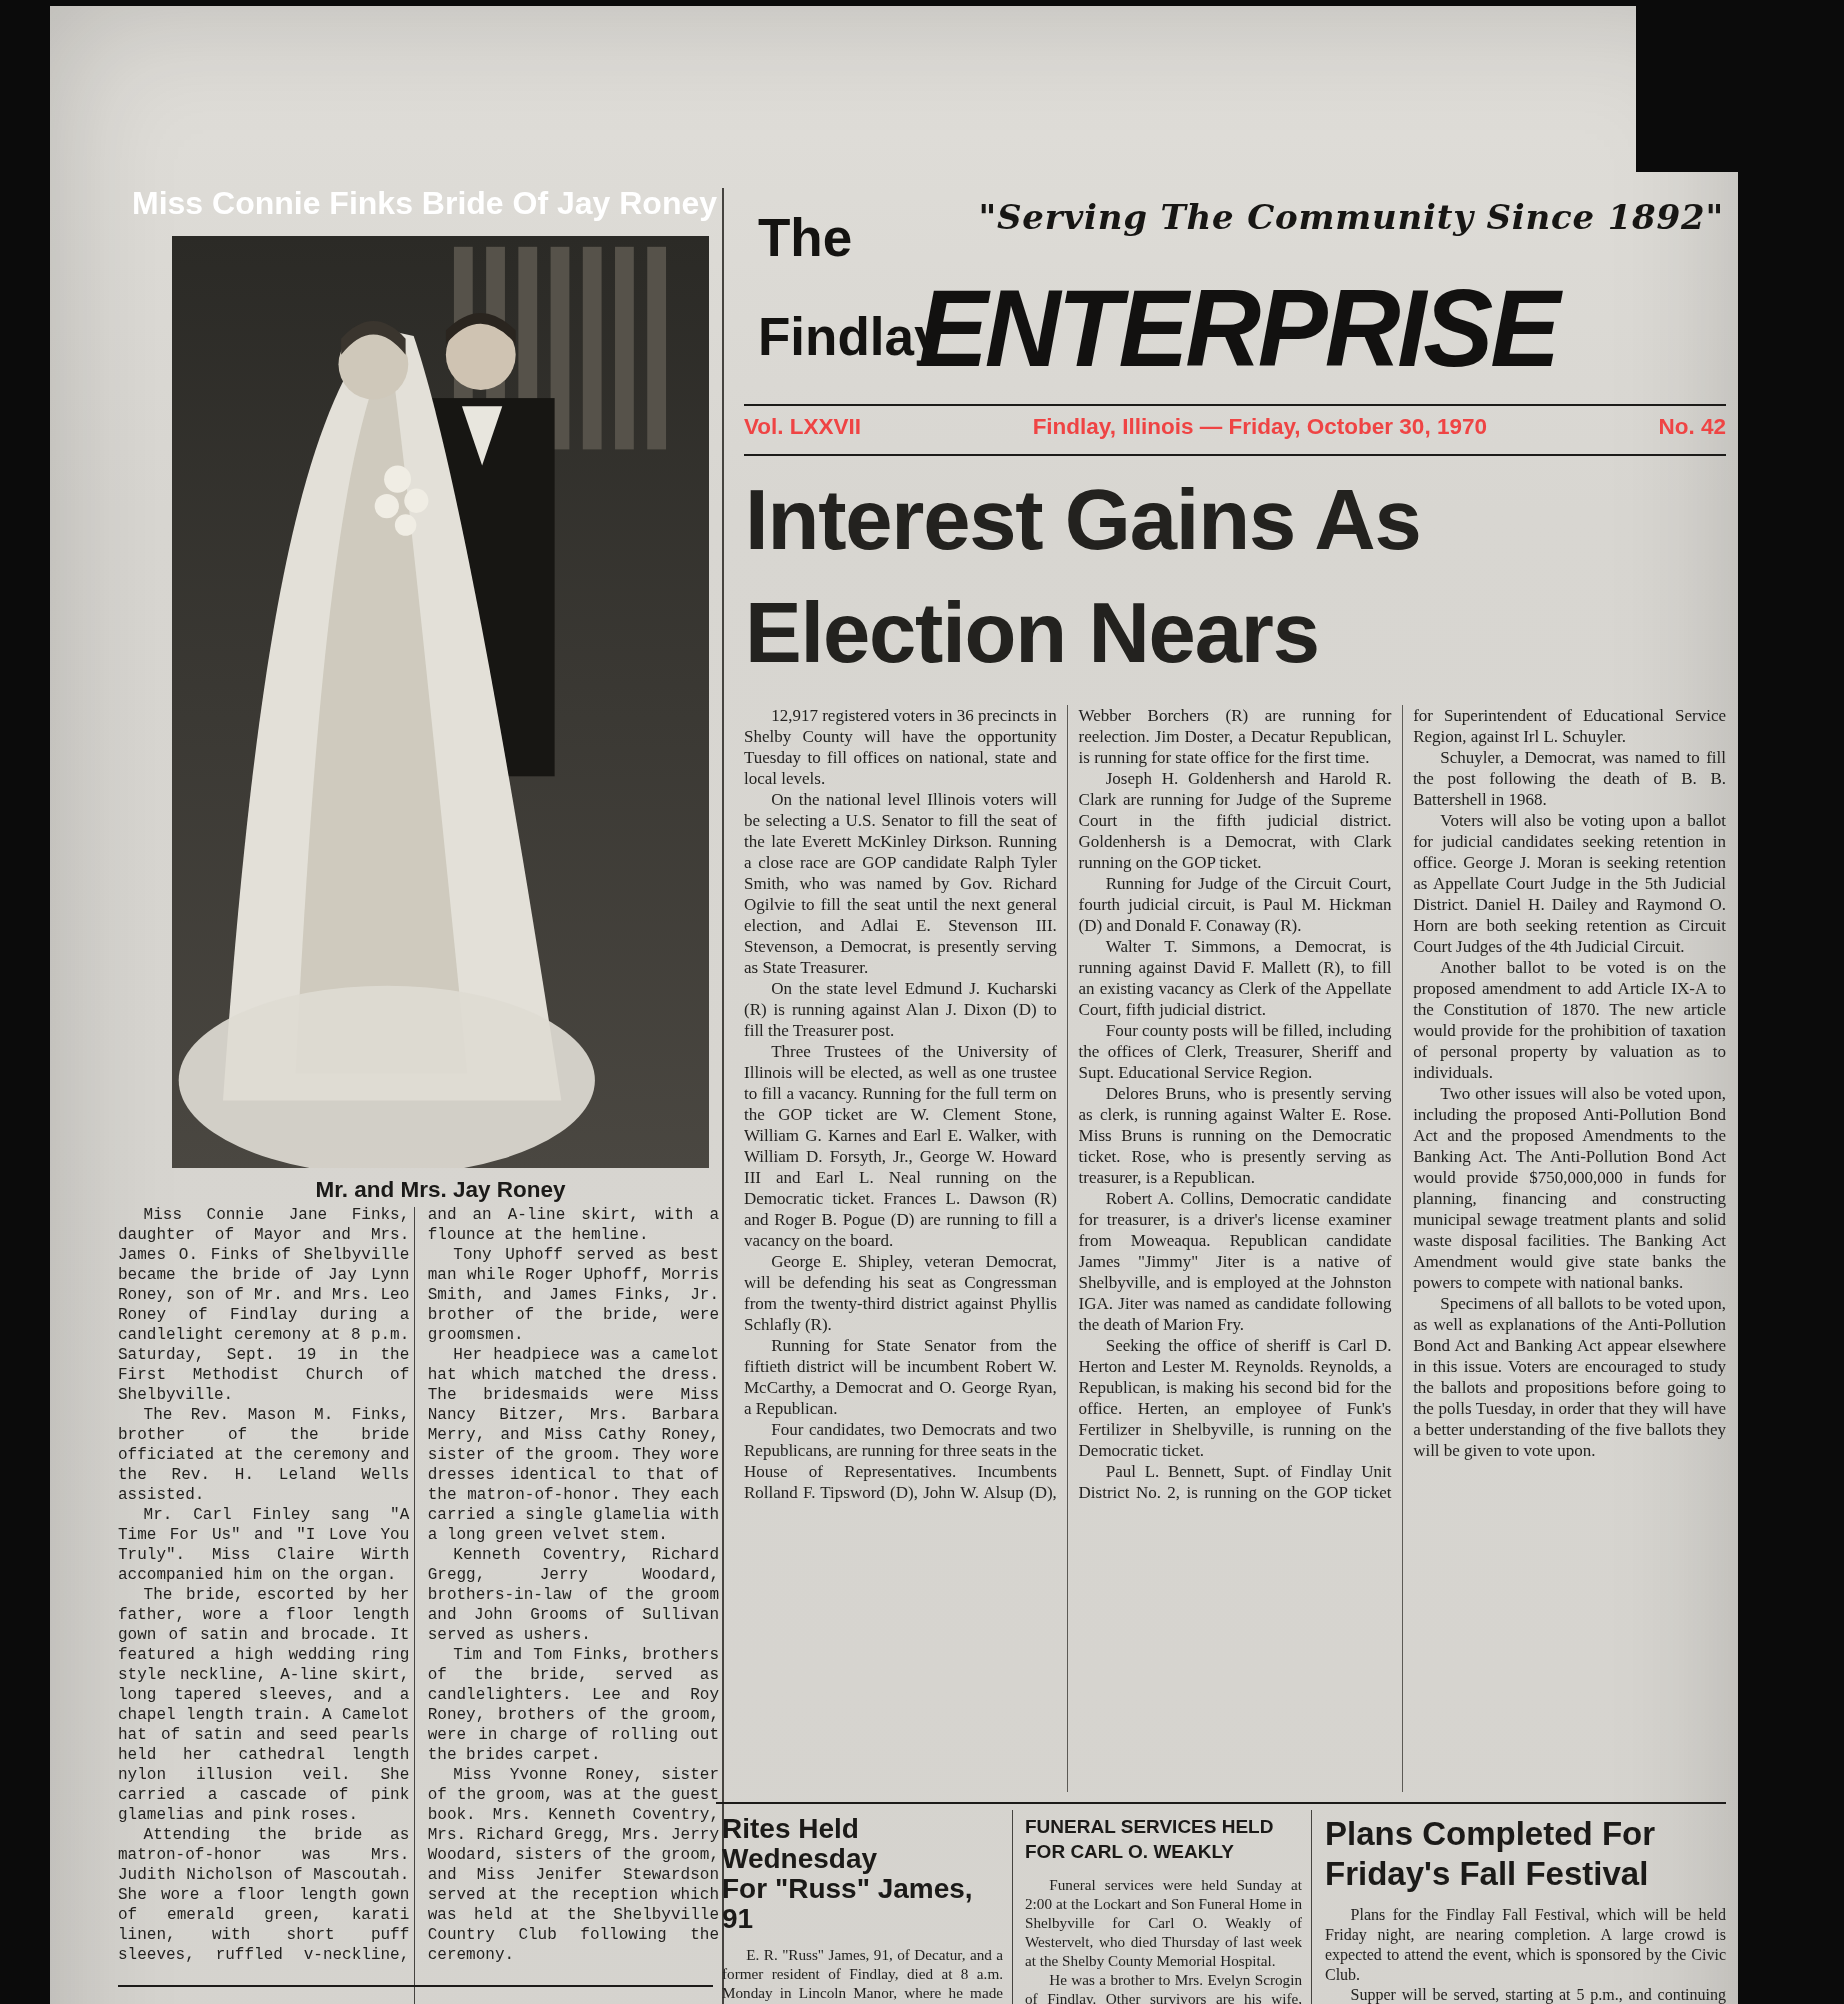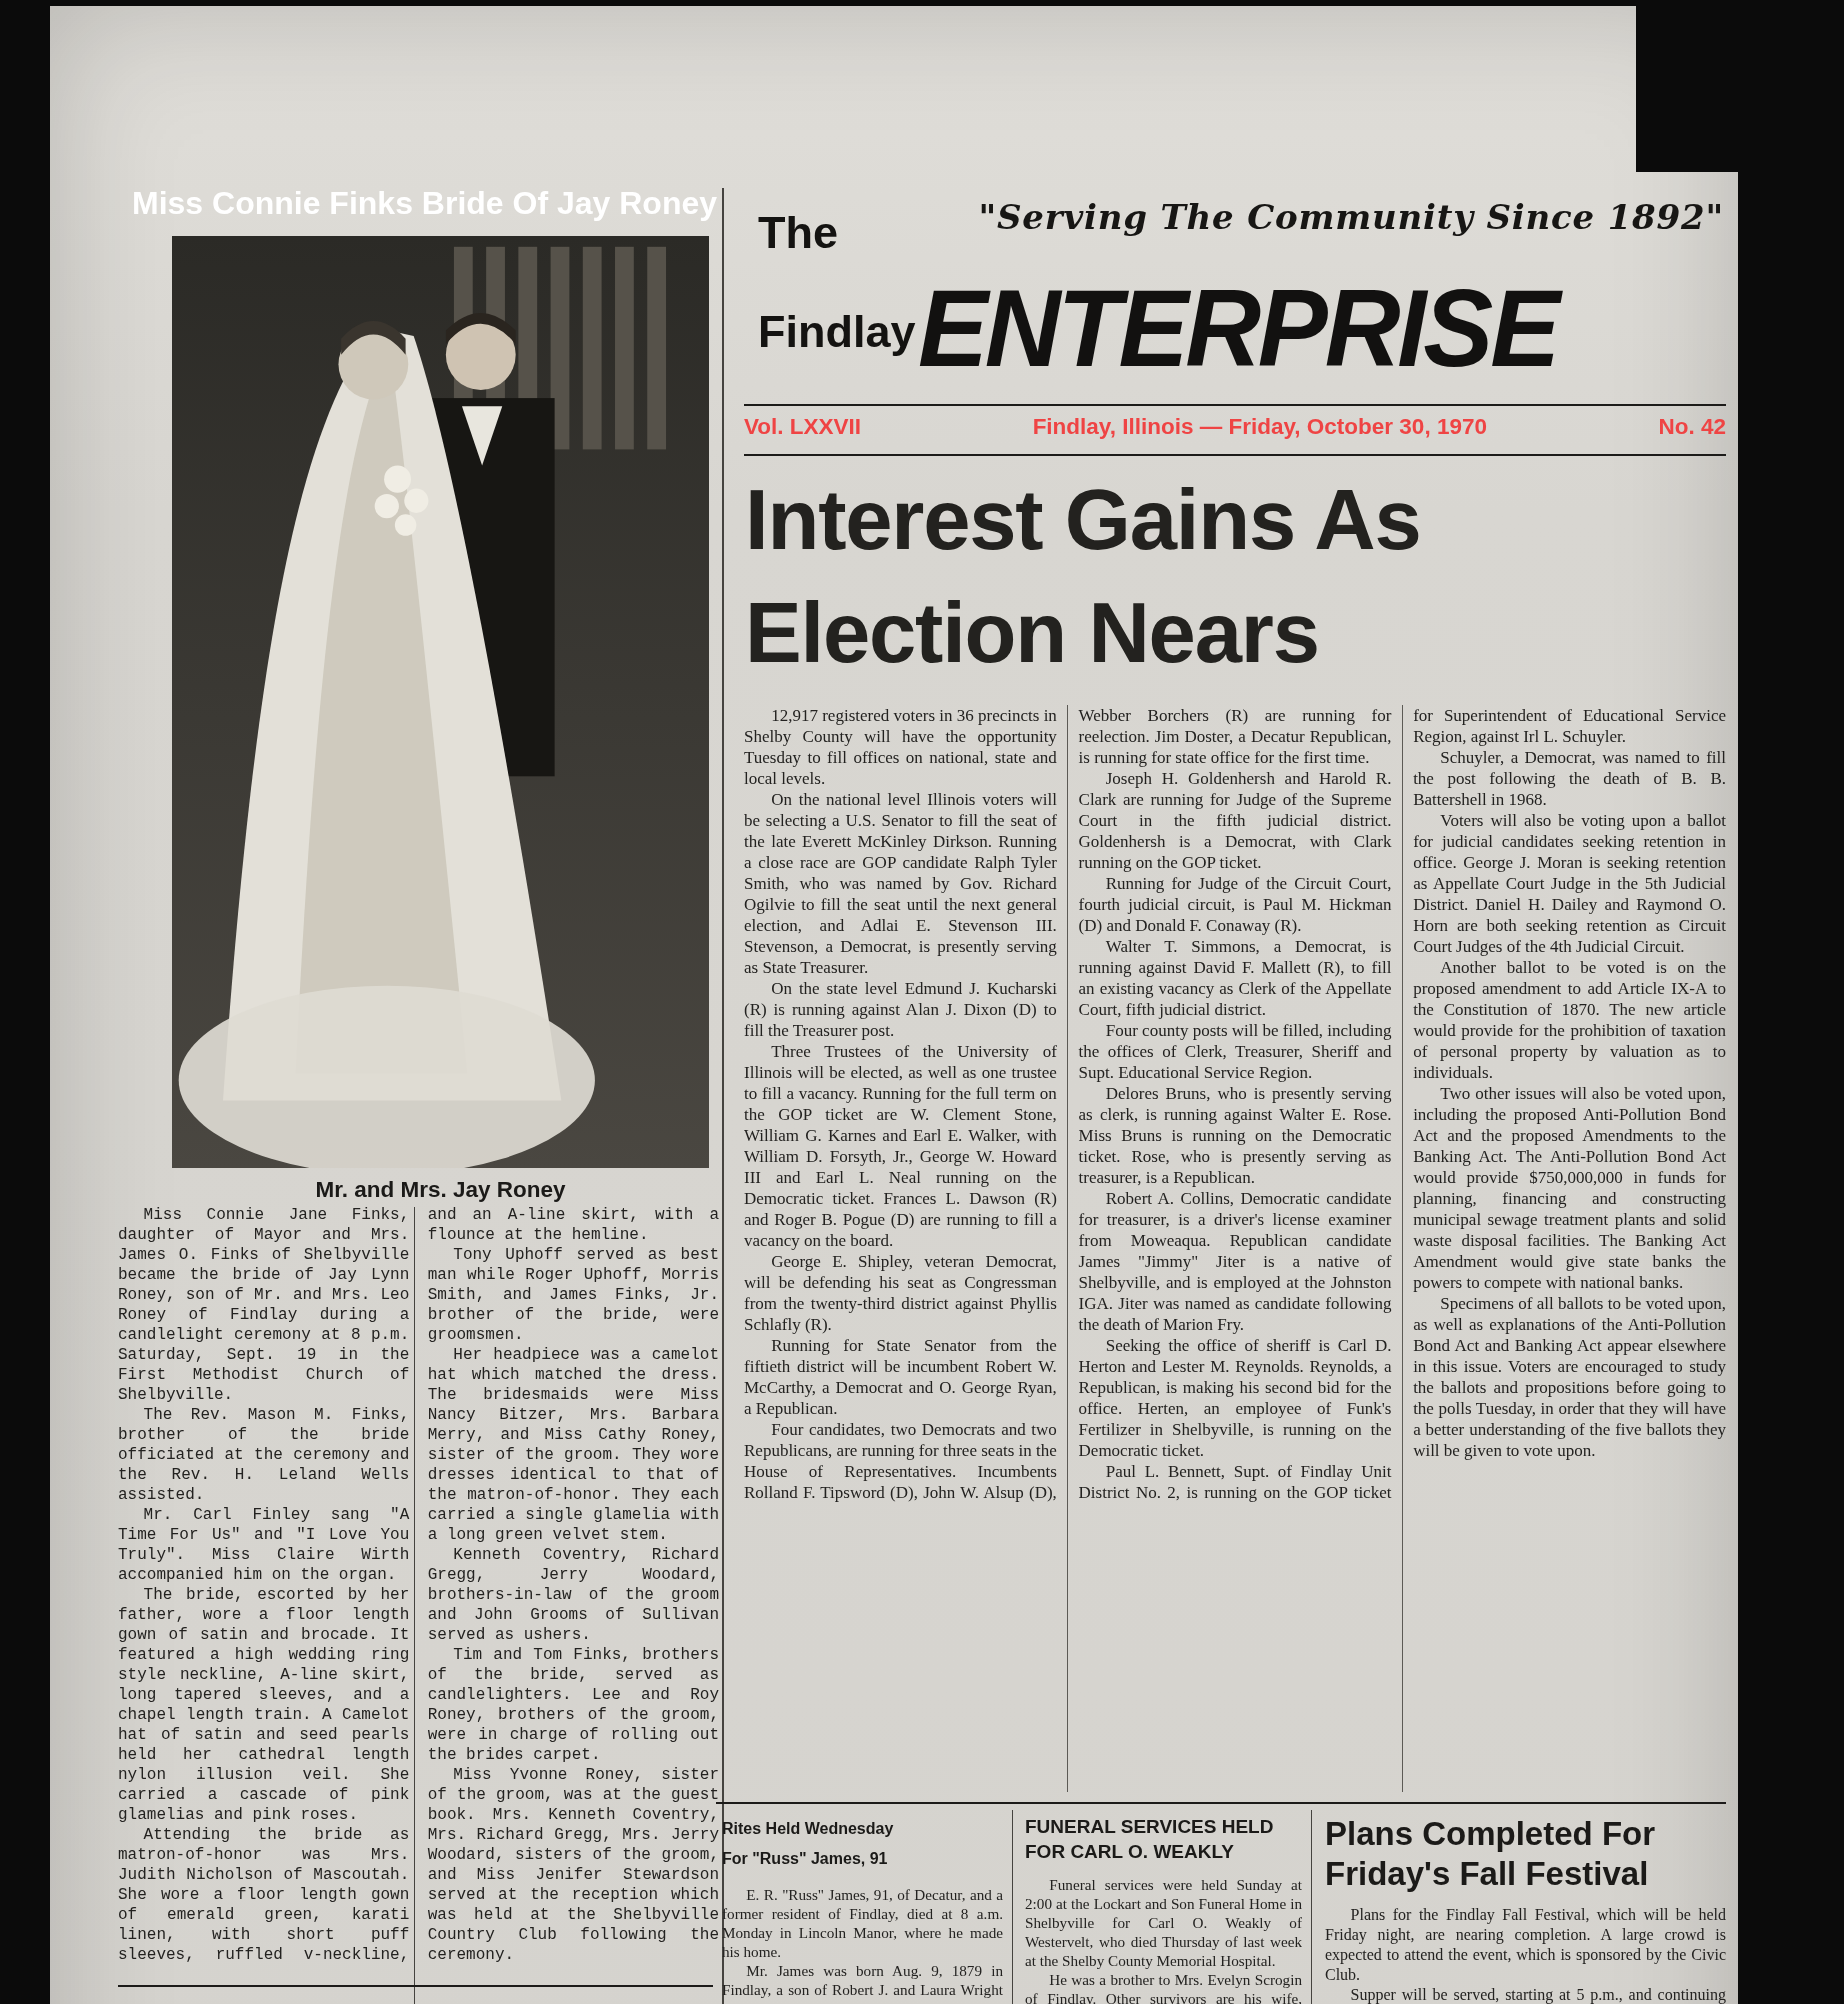--- a/index.html
+++ b/index.html
@@ -32,21 +32,21 @@
     font-family:"Liberation Sans", sans-serif; font-weight:bold; font-size:22.5px; color:#1b1a18;
   }
 
   .slogan {
     position:absolute; left:962px; top:197px; width:762px; text-align:right;
     font-family:"DejaVu Serif", serif; font-style:italic; font-weight:bold;
     font-size:34px; color:#17161 4; color:#171614; letter-spacing:0.8px;
   }
   .mast-the, .mast-findlay {
     position:absolute; left:758px;
-    font-family:"Liberation Sans", sans-serif; font-weight:bold; font-size:45px; color:#141311;
+    font-family:"Liberation Sans", sans-serif; font-weight:bold; font-size:53px; color:#141311;
   }
   .mast-the { top:207px; }
   .mast-findlay { top:306px; }
   .mast-enterprise {
     position:absolute; left:918px; top:265px; width:810px;
     font-family:"Liberation Sans", sans-serif; font-weight:bold; font-style:italic;
     font-size:105px; letter-spacing:-3.2px; color:#121110; transform:scaleY(1.05); transform-origin:top left;
     white-space:nowrap;
   }
   .vol-row {
@@ -73,21 +73,21 @@
     column-count:2; column-gap:18.4px;
     font-size:16px; line-height:20px;font-family:Liberation Mono, monospace;
   }
   .small-article { font-size:15.2px; line-height:19px; }
 
   .art-head {
     font-family:"Liberation Sans", sans-serif; font-weight:bold; color:#1b1a18;
     margin-bottom:11.2px;
   }
   .rites-article { left:722px; top:1814px; width:281px; height:934px; }
-  .rites-article .art-head { font-size:16px; line-height:30px; }
+  .rites-article .art-head { font-size:28px; line-height:30px; }
   .weakly-article { left:1025px; top:1814px; width:277px; height:934px; }
   .weakly-article .art-head { font-size:19px; line-height:25px; }
   .festival-article { left:1325px; top:1814px; width:401px; height:858px; font-size:16px; line-height:20px; }
   .festival-article .art-head { font-size:33px; line-height:40px; }
   .redcross-article { left:118px; top:1999px; width:283px; height:682px; }
   .pack-article { left:421px; top:1999px; width:293px; height:678px; }
   .redcross-article .art-head, .pack-article .art-head { font-size:19px; line-height:25px; }
 </style>
 </head>
 <body>

